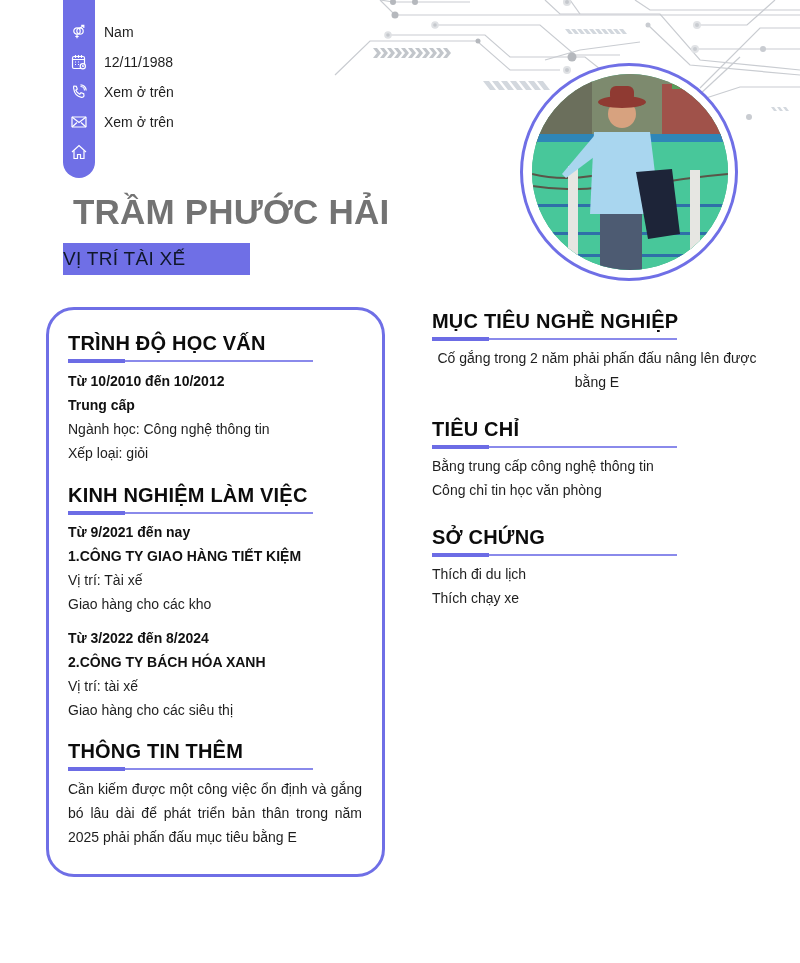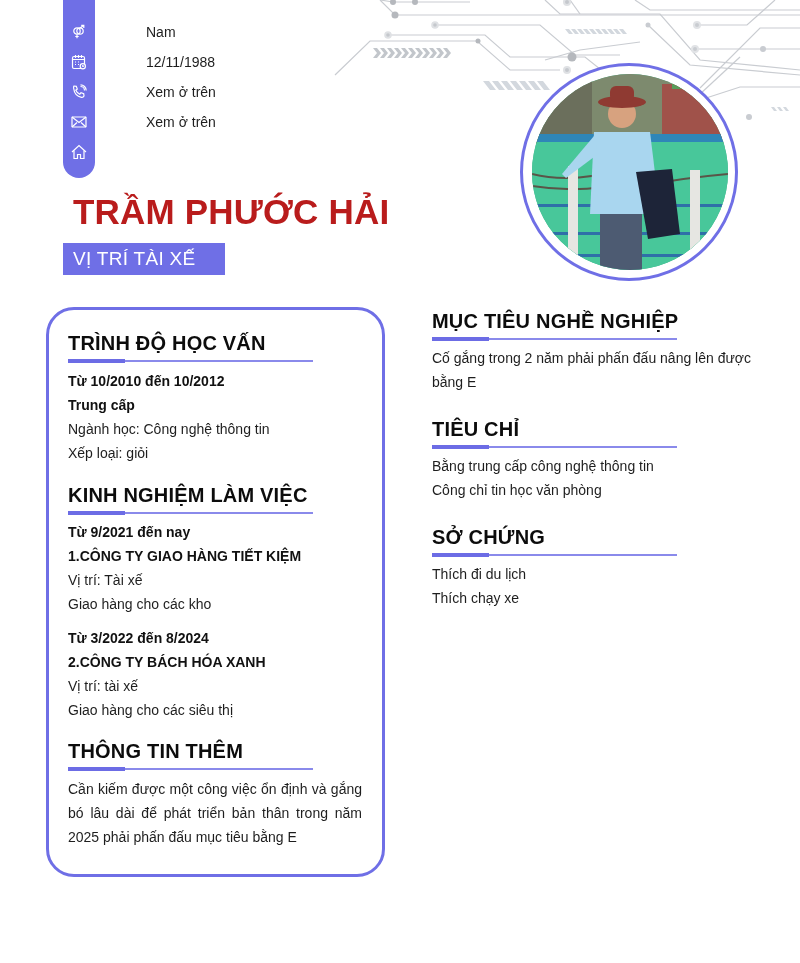--- a/index.html
+++ b/index.html
@@ -6,32 +6,32 @@
   html, body { width: 800px; height: 963px; background: #ffffff; overflow: hidden; }
   body { position: relative; font-family: "Liberation Sans", "DejaVu Sans", sans-serif; color: #1a1a1a; }
 
   .circuit { position: absolute; left: 0; top: 0; width: 800px; height: 300px; pointer-events: none; }
 
   .contact-bar {
     position: absolute; left: 63px; top: -20px; width: 32px; height: 198px;
     background: #6f6fe6; border-radius: 0 0 16px 16px;
   }
   .contact-list { position: absolute; left: 63px; top: 17px; }
-  .contact-row { position: absolute; left: 0; height: 30px; width: 320px; display: flex; align-items: center; gap: 42px; }
+  .contact-row { position: absolute; left: 0; height: 30px; width: 320px; display: flex; align-items: center; }
   .contact-row .ic { width: 32px; height: 30px; display: flex; align-items: center; justify-content: center; }
   .contact-row .ic svg { width: 16px; height: 16px; }
   .contact-row .txt { margin-left: 9px; font-size: 14px; color: #1e1e1e; }
 
   .name {
     position: absolute; left: 73px; top: 192px; font-size: 35px; font-weight: 700;
-    color: #b91c1c; letter-spacing: 0.2px; text-align: center;
+    color: #737373; letter-spacing: 0.2px; text-align: center;
   }
   .position-badge {
-    position: absolute; left: 63px; top: 243px; width: 162px; height: 32px;
-    background: #6f6fe6; color: #ffffff; font-size: 19px; padding-left: 10px;
+    position: absolute; left: 63px; top: 243px; width: 187px; height: 32px;
+    background: #6f6fe6; color: #0f172a; font-size: 19px; 
     display: flex; align-items: center; letter-spacing: 0.3px;
   }
 
   .photo-ring {
     position: absolute; left: 520px; top: 63px; width: 218px; height: 218px;
     border: 3px solid #6f6fe6; border-radius: 50%; background: #fff;
   }
   .photo {
     position: absolute; left: 532px; top: 74px; width: 196px; height: 196px;
     border-radius: 50%; overflow: hidden;
@@ -222,21 +222,21 @@
     <div class="thin"></div>
     <div class="thick"></div>
   </div>
 <div class="para" style="left:68px;top:777px;width:294px">Cần kiếm được một công việc ổn định và gắng bó lâu dài để phát triển bản thân trong năm 2025 phải phấn đấu mục tiêu bằng E</div>
 
 <div class="section-title" style="left:432px;top:310px">MỤC TIÊU NGHỀ NGHIỆP</div>
 <div class="underline" style="left:432px;top:337px">
     <div class="thin"></div>
     <div class="thick"></div>
   </div>
-<div class="para" style="left:432px;top:346px;width:330px;text-align:left">Cố gắng trong 2 năm phải phấn đấu nâng lên được bằng E</div>
+<div class="para" style="left:432px;top:346px;width:330px;text-align:center">Cố gắng trong 2 năm phải phấn đấu nâng lên được bằng E</div>
 
 <div class="section-title" style="left:432px;top:418px">TIÊU CHỈ</div>
 <div class="underline" style="left:432px;top:445px">
     <div class="thin"></div>
     <div class="thick"></div>
   </div>
 <div class="line" style="left:432px;top:458px">Bằng trung cấp công nghệ thông tin</div>
 <div class="line" style="left:432px;top:482px">Công chỉ tin học văn phòng</div>
 
 <div class="section-title" style="left:432px;top:526px">SỞ CHỨNG</div>

